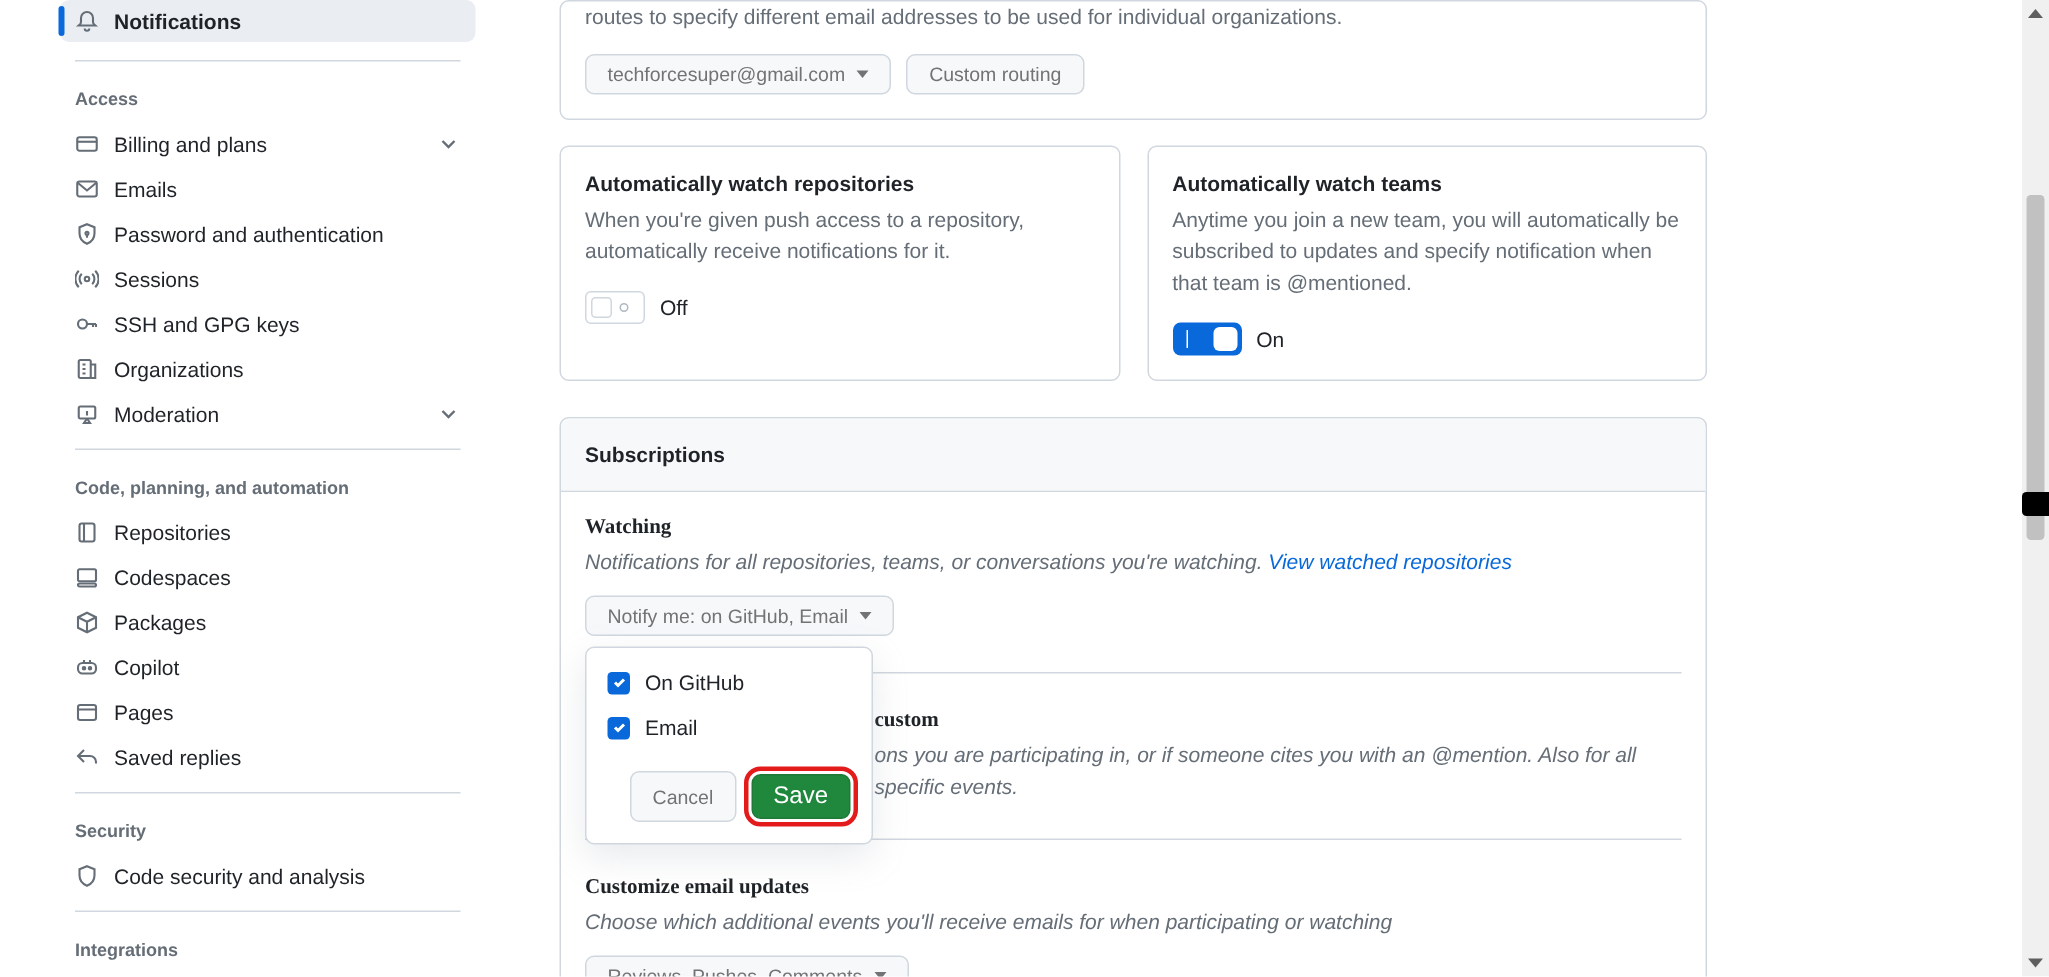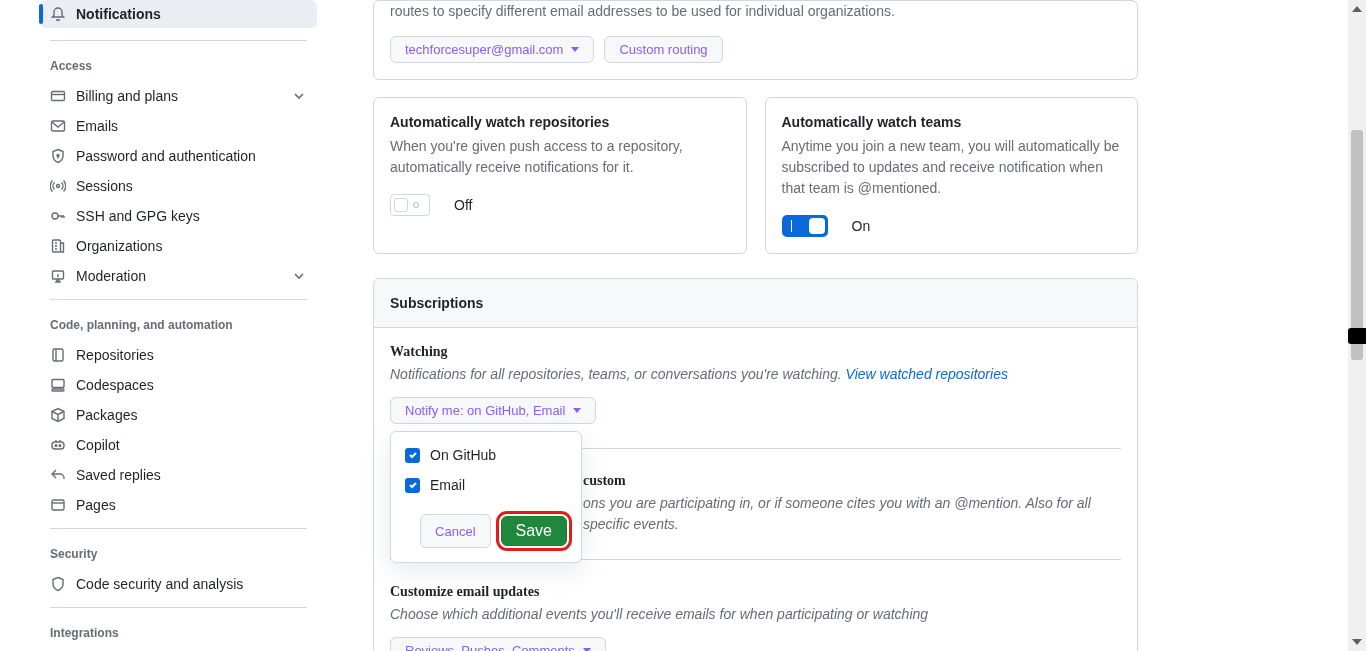--- a/index.html
+++ b/index.html
@@ -93,21 +93,21 @@
   }
   .btn {
     display: inline-flex;
     align-items: center;
     gap: 6px;
     padding: 5px 14px;
     border: 1px solid #d0d7de;
     border-radius: 6px;
     background: #f6f8fa;
     font-size: 13px;
-    color: #8b5cf6;
+    color: #737373;
     cursor: pointer;
     white-space: nowrap;
   }
   .btn-group { display: flex; gap: 10px; }
   .caret {
     width: 0; height: 0;
     border-left: 4px solid transparent;
     border-right: 4px solid transparent;
     border-top: 5px solid currentColor;
     margin-left: 2px;
@@ -123,21 +123,21 @@
     padding: 16px;
     flex: 1;
   }
   .card-title {
     font-weight: 600;
     margin-bottom: 6px;
   }
   .toggle-row {
     display: flex;
     align-items: center;
-    gap: 24px;
+    gap: 10px;
     margin-top: 16px;
   }
   .toggle-off {
     width: 40px;
     height: 22px;
     border: 1px solid #d0d7de;
     border-radius: 4px;
     position: relative;
     display: inline-flex;
     align-items: center;
@@ -443,33 +443,33 @@
             <circle cx="6" cy="8.5" r="0.8" fill="currentColor"></circle>
             <circle cx="10" cy="8.5" r="0.8" fill="currentColor"></circle>
             <path d="M6 5V3M10 5V3"></path>
           </svg>
         </span>
       <span>Copilot</span>
     </div>
     <div class="sidebar-item">
       <span class="icon">
           <svg viewBox="0 0 16 16" fill="none" stroke="currentColor" stroke-width="1.4">
-            <path d="M6 3L2 7l4 4M2 7h8a4 4 0 0 1 4 4v1"></path>
-          </svg>
-        </span>
-      <span>Saved replies</span>
-    </div>
-    <div class="sidebar-item">
-      <span class="icon">
-          <svg viewBox="0 0 16 16" fill="none" stroke="currentColor" stroke-width="1.4">
             <rect x="2" y="3" width="12" height="10" rx="1.5"></rect>
             <path d="M2 6h12"></path>
           </svg>
         </span>
       <span>Pages</span>
+    </div>
+    <div class="sidebar-item">
+      <span class="icon">
+          <svg viewBox="0 0 16 16" fill="none" stroke="currentColor" stroke-width="1.4">
+            <path d="M6 3L2 7l4 4M2 7h8a4 4 0 0 1 4 4v1"></path>
+          </svg>
+        </span>
+      <span>Saved replies</span>
     </div>
 
     <hr>
     <div class="sidebar-heading">Security</div>
 
     <div class="sidebar-item">
       <span class="icon">
           <svg viewBox="0 0 16 16" fill="none" stroke="currentColor" stroke-width="1.4">
             <path d="M8 1.5l5 2v4c0 3.5-2.5 6-5 7-2.5-1-5-3.5-5-7v-4l5-2z"></path>
           </svg>
@@ -502,21 +502,21 @@
         <div class="toggle-row">
           <div class="toggle-off">
             <span class="knob"></span>
               <span class="circ"></span>
           </div>
           <span>Off</span>
         </div>
       </div>
       <div class="card">
         <div class="card-title">Automatically watch teams</div>
-        <div class="desc-text" style="margin-bottom:0">Anytime you join a new team, you will automatically be subscribed to updates and receive notification when that team is @mentioned.</div>
+        <div class="desc-text" style="margin-bottom:0">Anytime you join a new team, you will automatically be subscribed to updates and specify notification when that team is @mentioned.</div>
         <div class="toggle-row">
           <div class="toggle-on">
             <span class="knob"></span>
           </div>
           <span>On</span>
         </div>
       </div>
     </div>
 
     <div class="panel">

